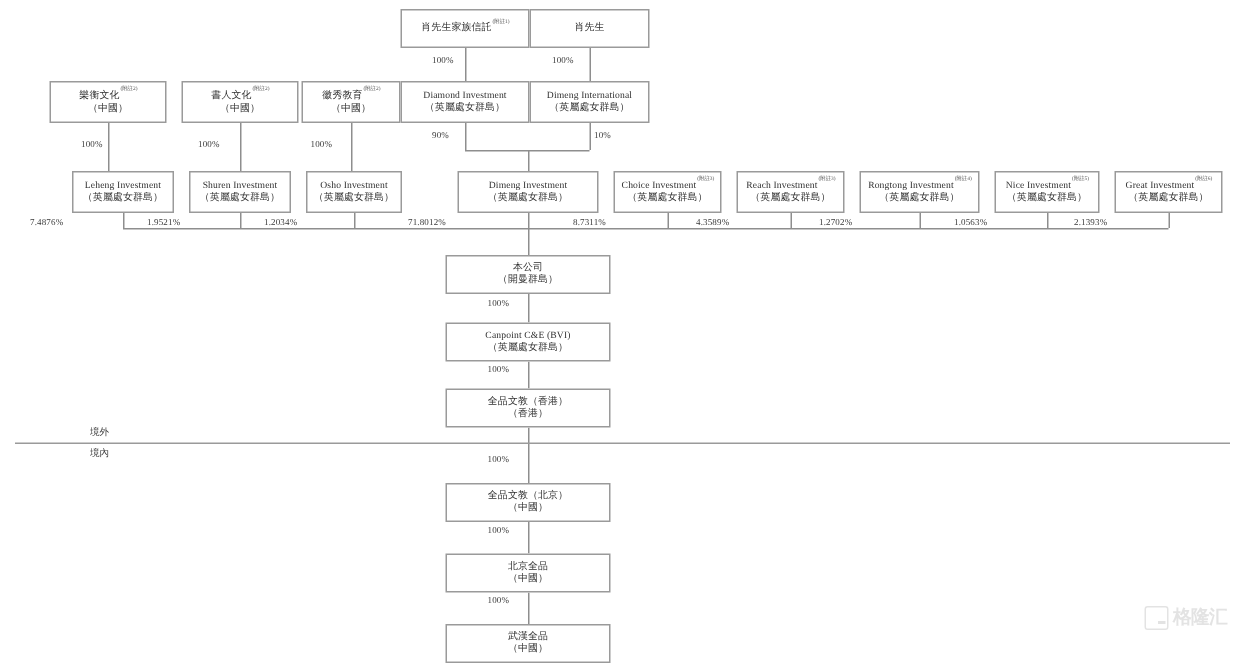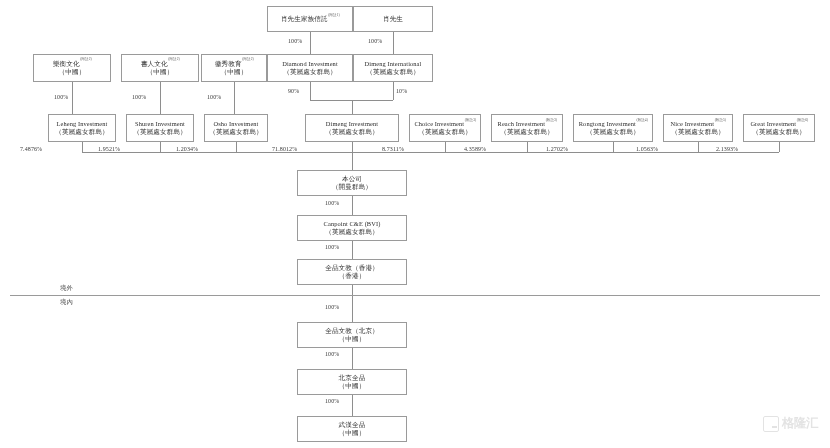--- a/index.html
+++ b/index.html
@@ -87,21 +87,21 @@
     position: absolute;
     font-size: 6.4px;
     color: #3a3a3a;
     white-space: nowrap;
   }
 
   
   #watermark {
     position: absolute;
     right: 12px;
-    bottom: 16px;
+    bottom: 28px;
     display: flex;
     align-items: center;
     gap: 3px;
     opacity: .5;
   }
   #watermark .mark {
     width: 14px;
     height: 14px;
     border: 1.6px solid #c8c8c8;
     border-radius: 2px;

